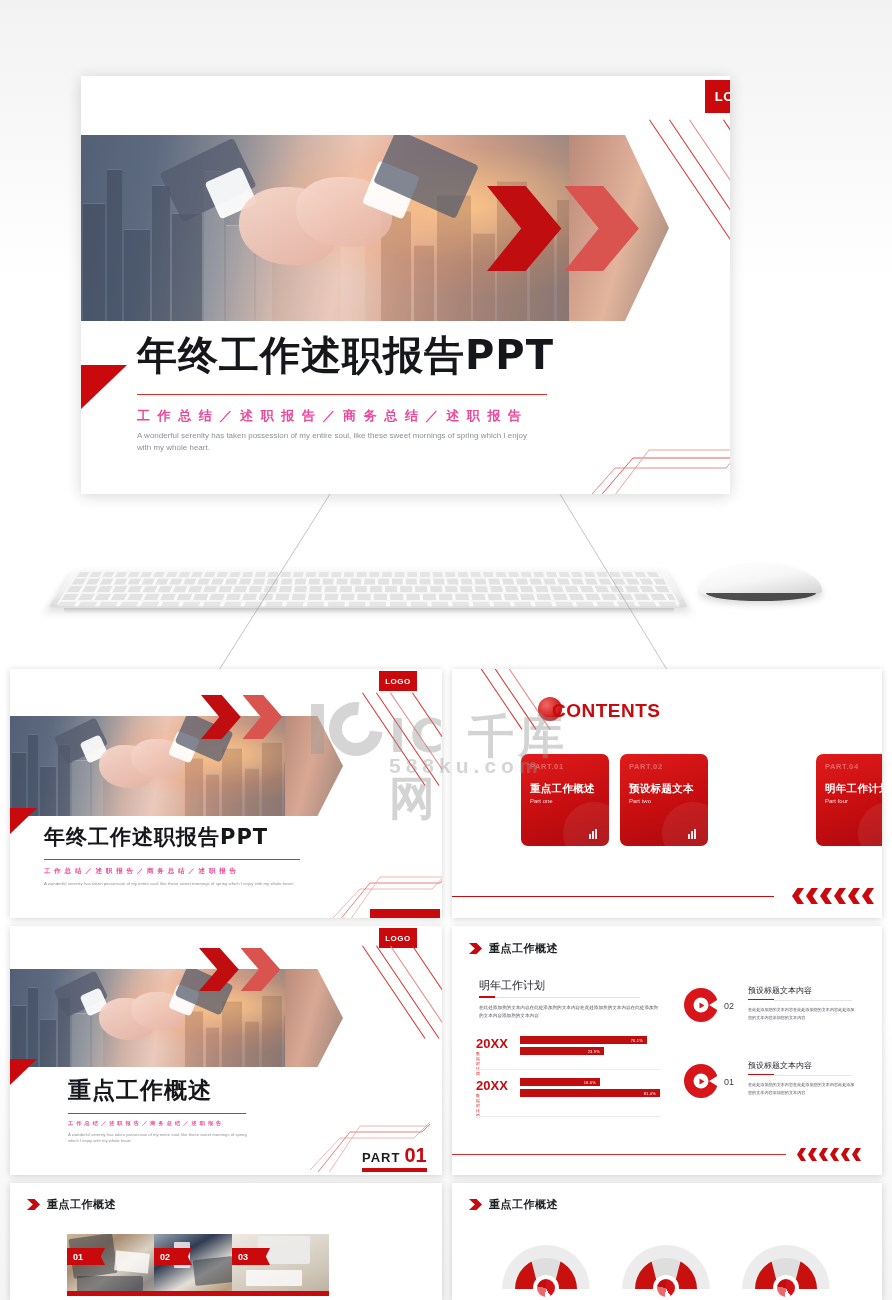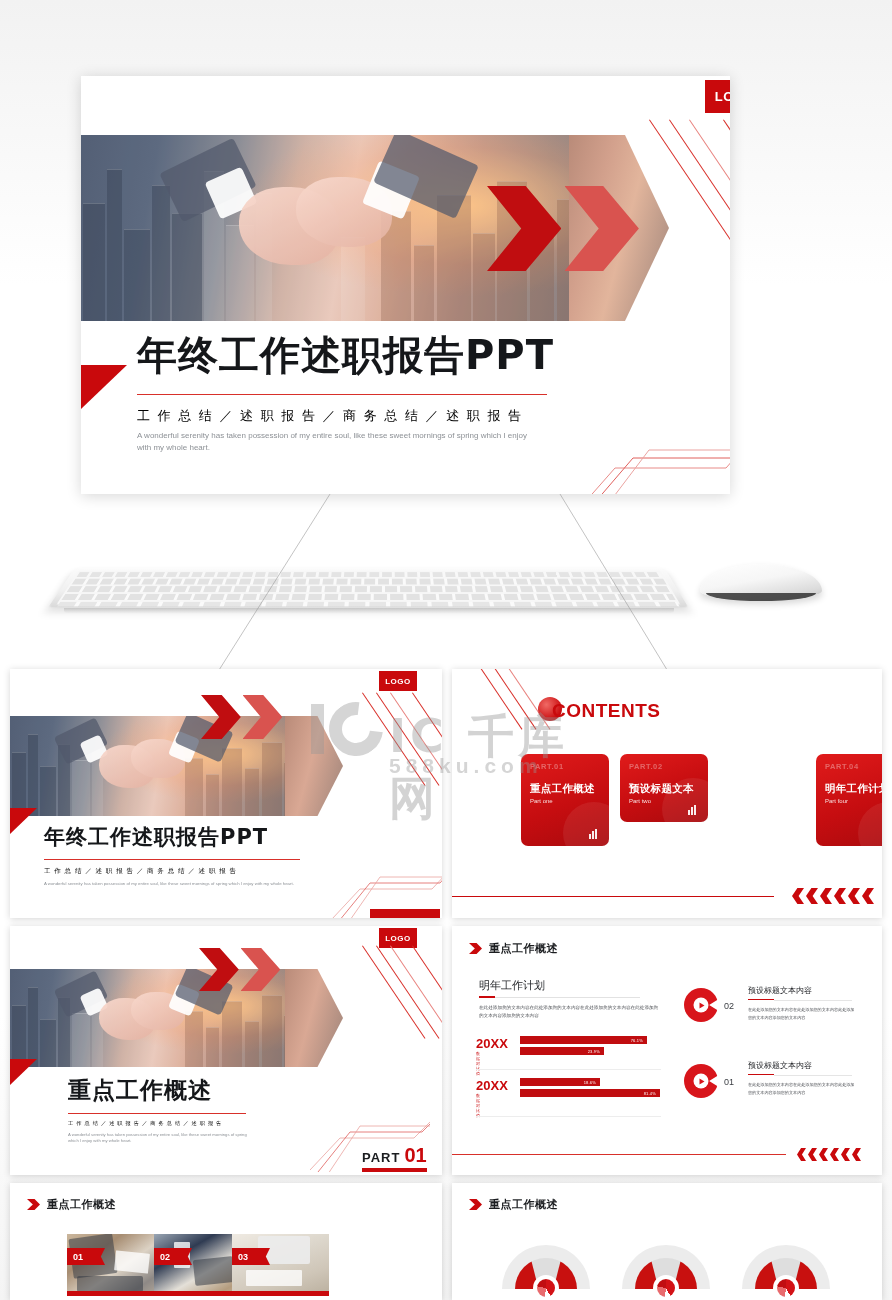--- a/index.html
+++ b/index.html
@@ -47,21 +47,21 @@
 
   
   .chev { position: absolute; }
   .chev span { position: absolute; top: 0; height: 100%; width: 48%;
     clip-path: polygon(0 0, 52% 0, 100% 50%, 52% 100%, 0 100%, 46% 50%); }
 
   
   .cn-title { color: #15171a; font-weight: bold; letter-spacing: 1px;
               font-family: "DejaVu Sans", "Liberation Sans", sans-serif; }
   .rule { position: absolute; background: #d8302a; }
-  .sub-cn { color: #000000; font-weight: normal; letter-spacing: 2px; }
+  .sub-cn { color: #ec4899; font-weight: bold; letter-spacing: 2px; }
   .sub-en { color: #8d9196; line-height: 1.45; }
 
   
   .thumb { position: absolute; background: #fff; overflow: hidden;
            box-shadow: 0 1px 7px rgba(0,0,0,.17); }
   #t1 { left: 10px;  top: 669px;  width: 432px; height: 249px; }
   #t2 { left: 452px; top: 669px;  width: 430px; height: 249px; }
   #t3 { left: 10px;  top: 926px;  width: 432px; height: 249px; }
   #t4 { left: 452px; top: 926px;  width: 430px; height: 249px; }
   #t5 { left: 10px;  top: 1183px; width: 432px; height: 117px; }
@@ -324,21 +324,21 @@
       <div class="blob"></div>
       <div class="pn">PART.01</div>
       <div class="ct">重点工作概述</div>
       <div class="cs">Part one</div>
       <div class="ci">
         <b style="height:5px;"></b>
           <b style="height:8px;"></b>
           <b style="height:10px;"></b>
       </div>
     </div>
-    <div class="part-card" style="left:168px; top:85px; width:88px; height:68px;">
+    <div class="part-card" style="left:168px; top:85px; width:88px; height:92px;">
       <div class="blob"></div>
       <div class="pn">PART.02</div>
       <div class="ct">预设标题文本</div>
       <div class="cs">Part two</div>
       <div class="ci">
         <b style="height:5px;"></b>
           <b style="height:8px;"></b>
           <b style="height:10px;"></b>
       </div>
     </div>

